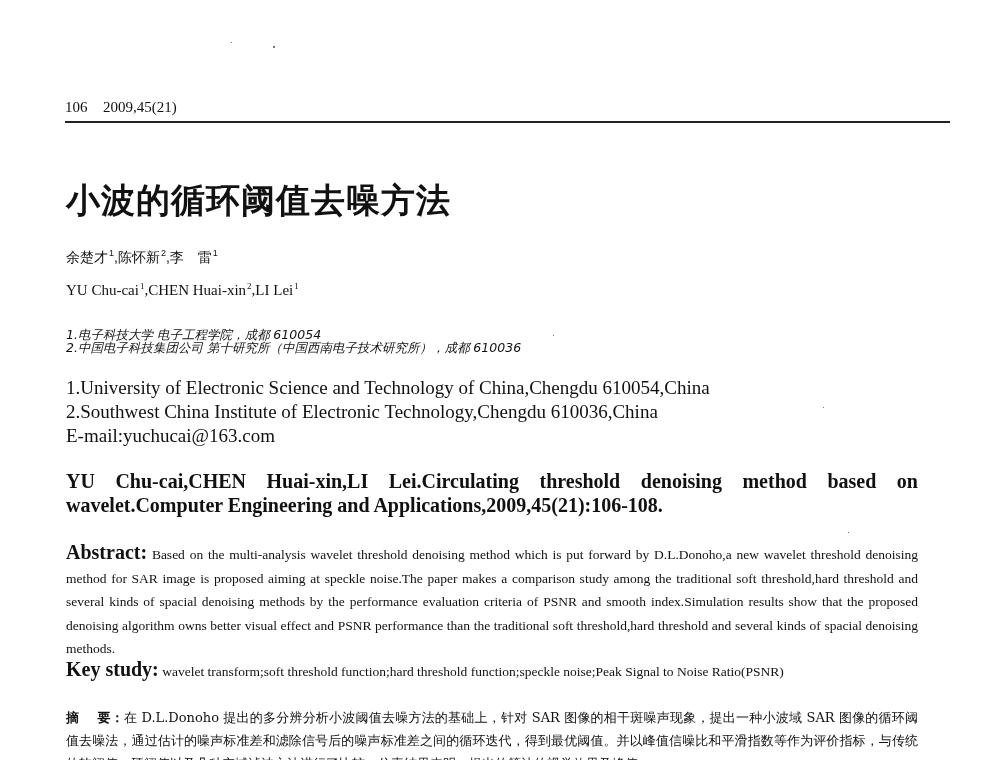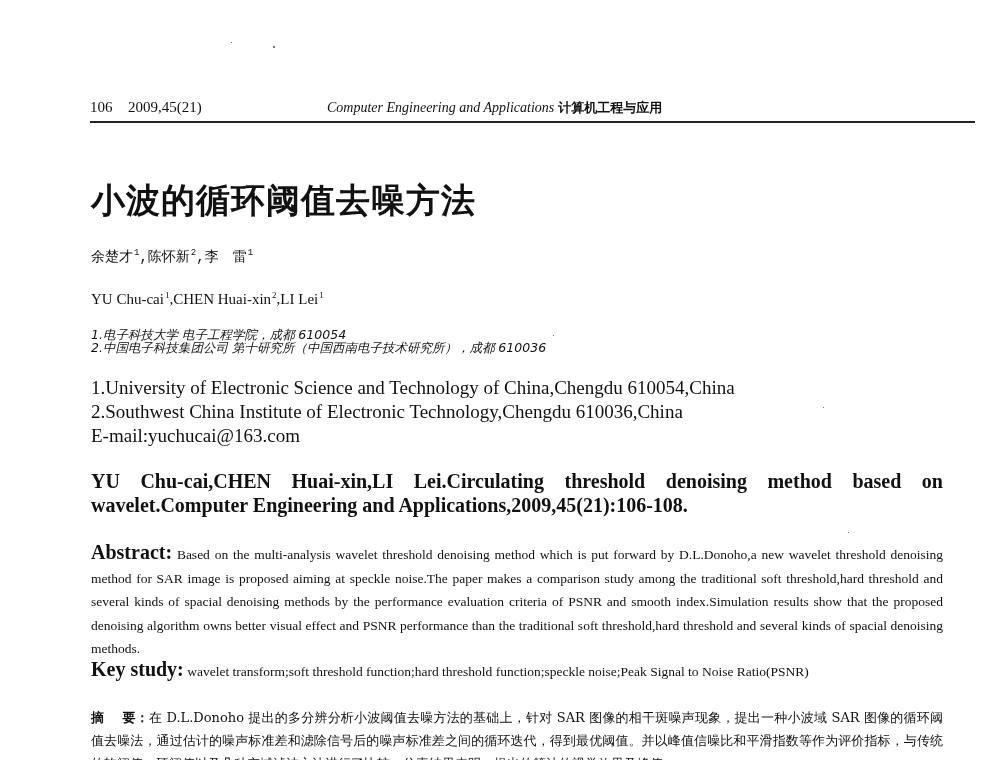--- a/index.html
+++ b/index.html
@@ -2,35 +2,35 @@
 <html><head>
 <meta charset="utf-8">
 <style>
   html, body { margin: 0; padding: 0; }
   body {
     width: 1000px; height: 760px; overflow: hidden;
     background: #ffffff; color: #111111;
     font-family: "Liberation Serif", "DejaVu Serif", serif;
     position: relative;
   }
-  .abs { position: absolute; white-space: nowrap; margin-left: 25px; }
+  .abs { position: absolute; white-space: nowrap; }
   .speck { position: absolute; width: 2px; height: 2px; background: #777; }
 
   .running-head { top: 99px; left: 65px; width: 885px; height: 22px; }
   .rh-page { position: absolute; left: 0; top: 0; font-size: 15px; }
   .rh-vol { position: absolute; left: 38px; top: 0; font-size: 15px; }
   .rh-journal { position: absolute; left: 237px; top: 0; font-size: 14px; font-style: italic; }
   .rh-journal-cn { font-style: normal; font-weight: bold; font-family: "DejaVu Sans", sans-serif; font-size: 13px; margin-left: 4px; }
   .rh-rule { position: absolute; left: 0; top: 22px; width: 885px; height: 2px; background: #222; }
 
   .title { top: 178px; left: 66px; font-size: 34px; font-weight: bold; letter-spacing: 1px;
            font-family: "DejaVu Serif", serif; }
 
-  .authors-cn { top: 248px; left: 66px; font-size: 14px; font-family: Liberation Mono, monospace; }
-  .authors-en { top: 290px; left: 66px; font-size: 15px; }
+  .authors-cn { top: 248px; left: 66px; font-size: 14px; font-family: Liberation Sans, sans-serif; }
+  .authors-en { top: 281px; left: 66px; font-size: 15px; }
   sup { font-size: 9px; vertical-align: 6px; margin-left: 1px; }
 
   .aff { left: 66px; font-size: 19px; }
   .aff-cn { font-family: "DejaVu Sans", sans-serif; font-size: 12.5px; font-style: italic; }
 
   .citation { top: 469px; left: 66px; width: 852px; font-size: 20px; font-weight: bold;
               line-height: 24px; white-space: normal; text-align: justify; text-align-last: left; }
 
   .abstract { top: 541px; left: 66px; width: 852px; font-size: 13.5px; line-height: 23.6px;
               white-space: normal; text-align: justify; }
@@ -47,21 +47,20 @@
 
 <div class="speck" style="left:231px;top:42px;width:1px;height:1px;"></div>
 <div class="speck" style="left:273px;top:46px;"></div>
 <div class="speck" style="left:823px;top:407px;width:1px;height:1px;"></div>
 <div class="speck" style="left:848px;top:532px;width:1px;height:1px;"></div>
 <div class="speck" style="left:553px;top:335px;width:1px;height:1px;"></div>
 
 <div class="abs running-head">
   <span class="rh-page">106</span>
   <span class="rh-vol">2009,45(21)</span>
-  <span class="rh-journal"><span>Computer Engineering and Applications</span><span class="rh-journal-cn">计算机工程与应用</span></span>
   <div class="rh-rule"></div>
 </div>
 
 <div class="abs title">小波的循环阈值去噪方法</div>
 
 <div class="abs authors-cn">
   <span>余楚才</span><sup>1</sup><span>,</span><span>陈怀新</span><sup>2</sup><span>,</span><span>李　雷</span><sup>1</sup>
 </div>
 <div class="abs authors-en">
   <span>YU Chu-cai</span><sup>1</sup><span>,</span><span>CHEN Huai-xin</span><sup>2</sup><span>,</span><span>LI Lei</span><sup>1</sup>

